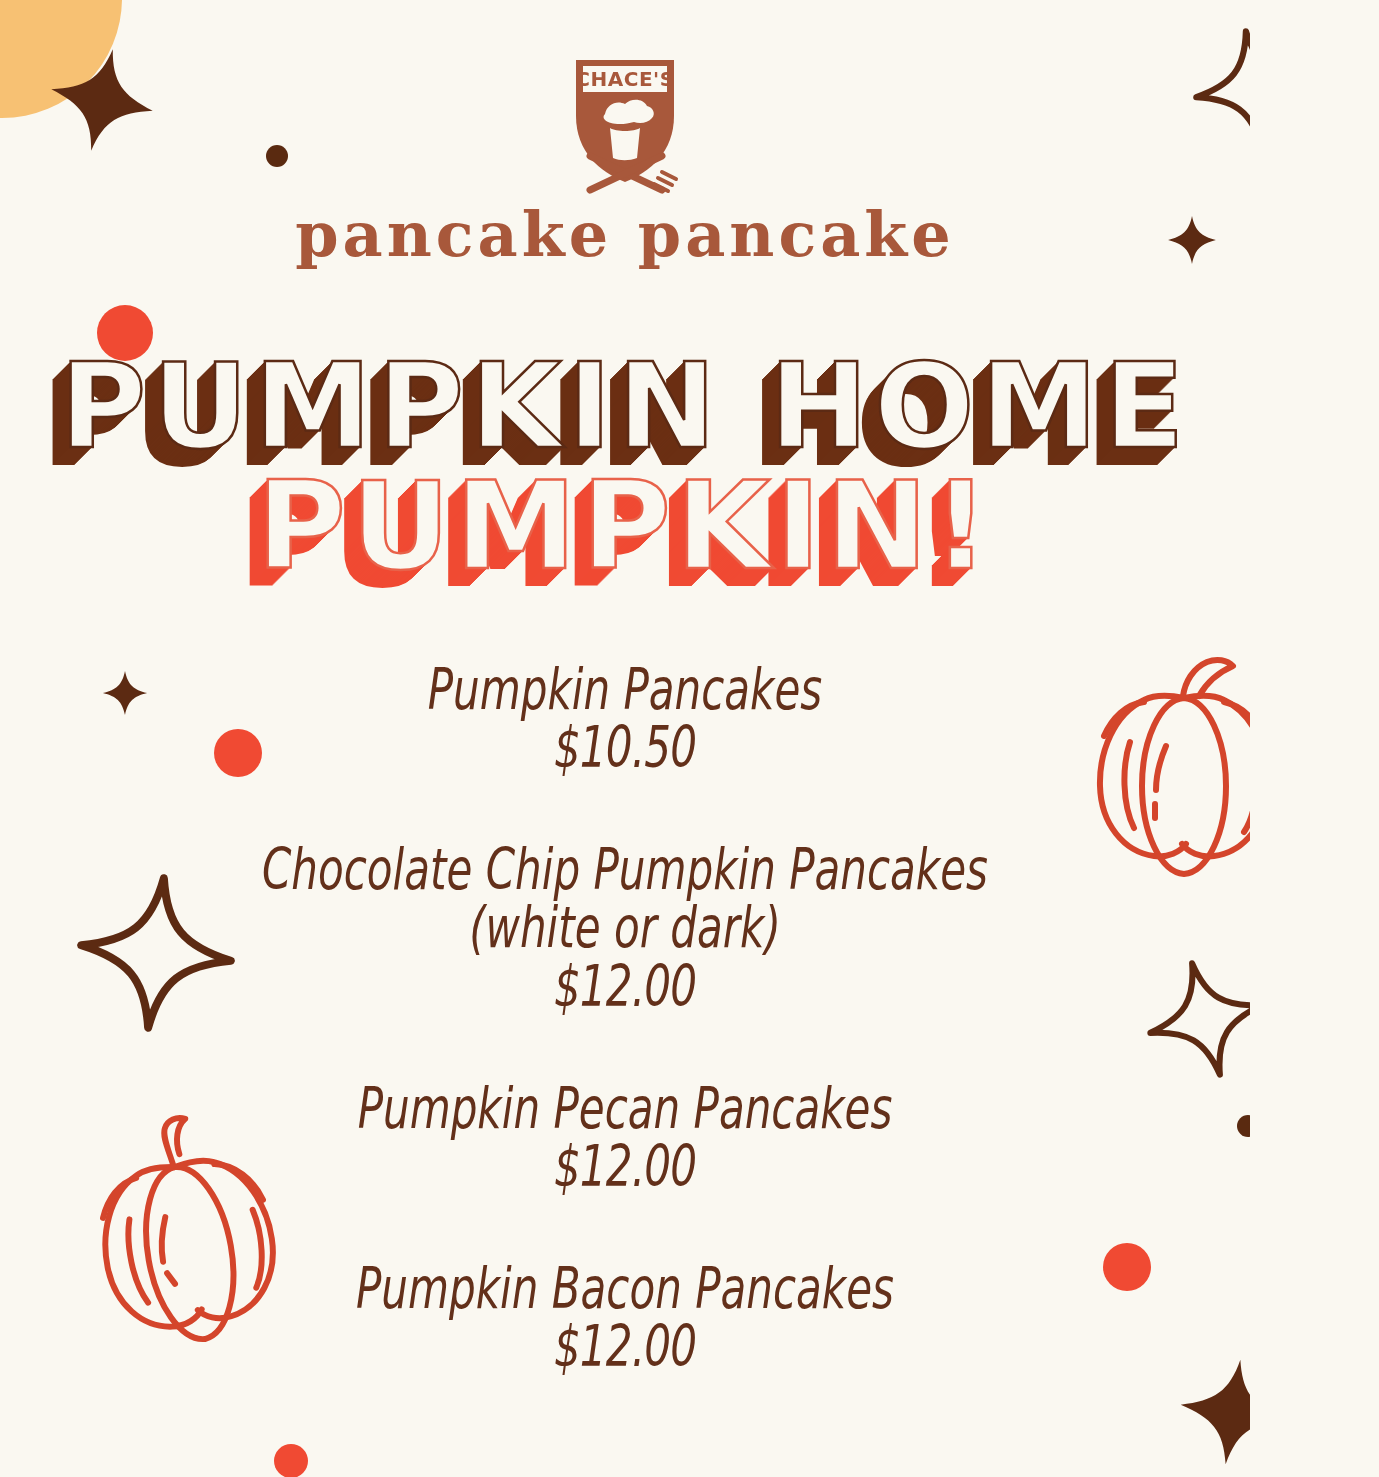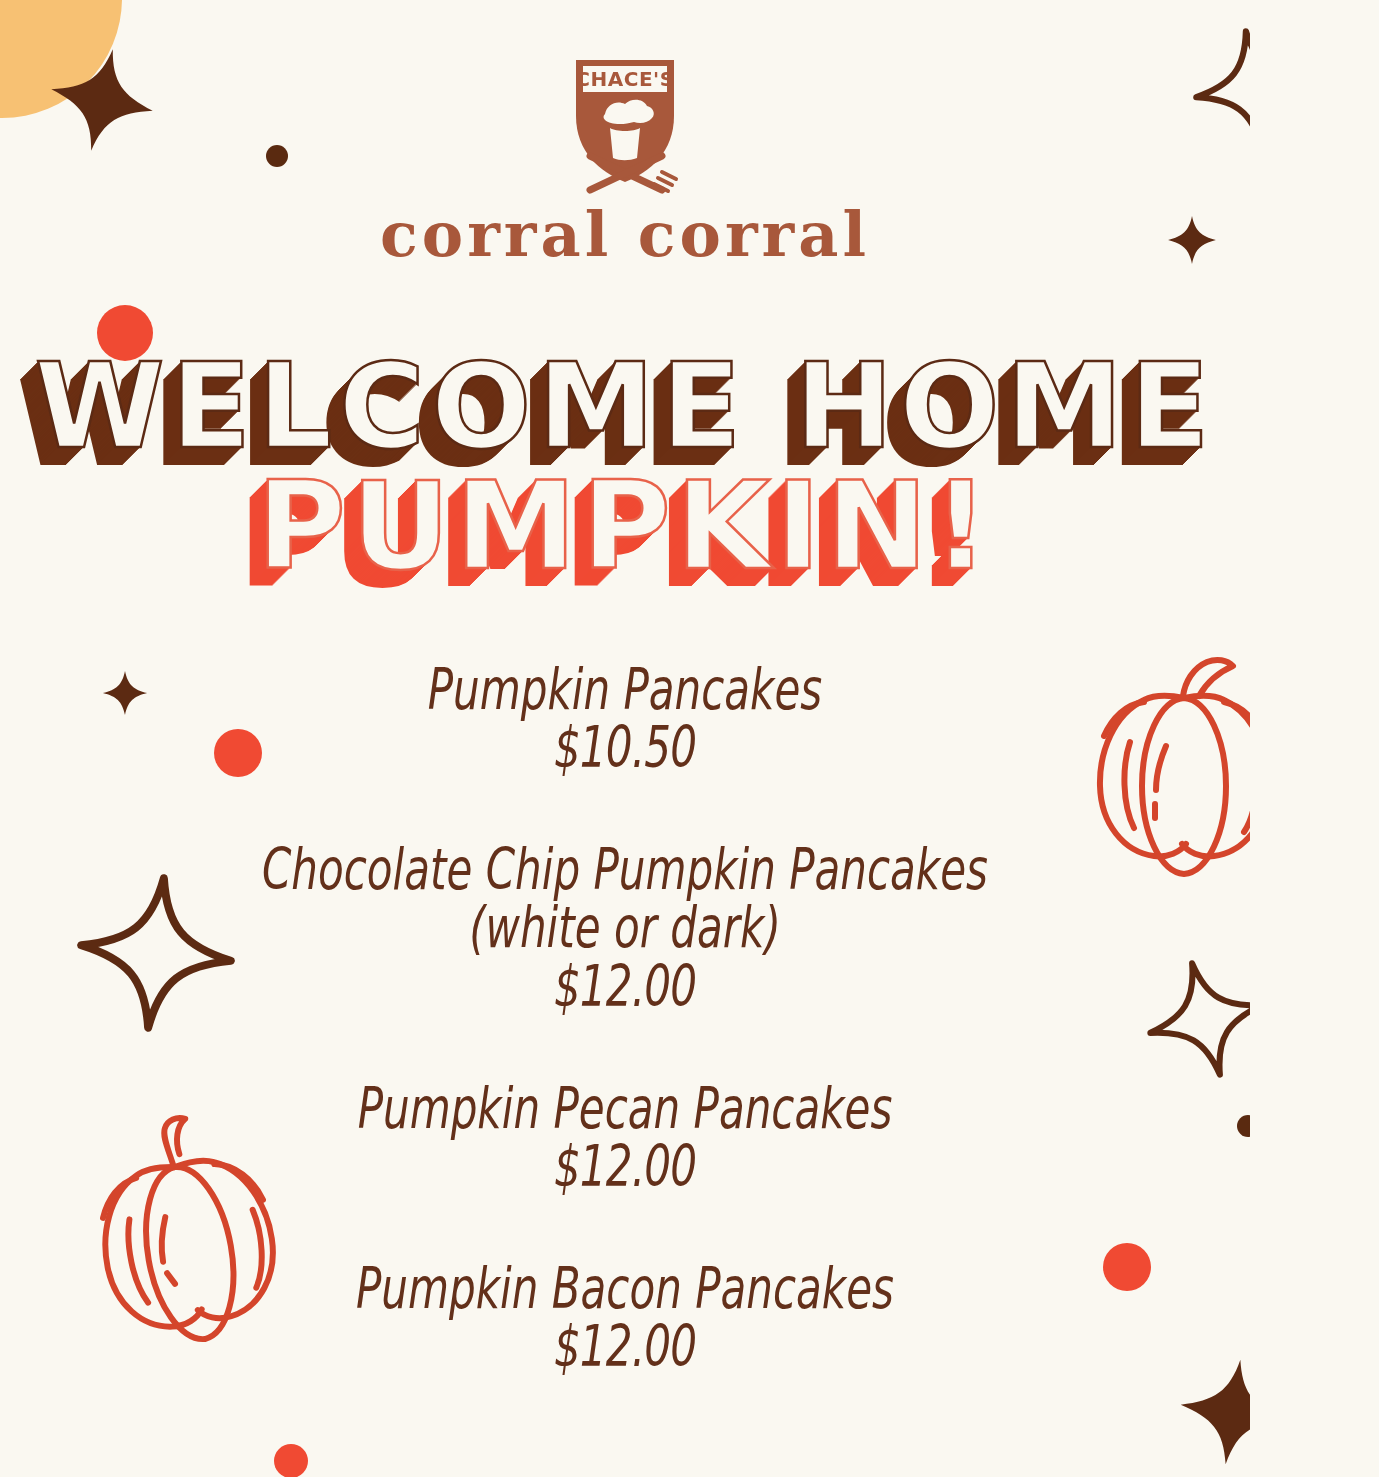--- a/index.html
+++ b/index.html
@@ -249,25 +249,25 @@
 
         <g stroke="#A8583B" stroke-width="7" stroke-linecap="round" fill="none">
           <path d="M40 112 L112 146"></path>
           <path d="M112 112 L40 146"></path>
         </g>
         <g fill="#A8583B">
           <path d="M104 140 l14 7 M108 134 l14 7 M112 128 l14 7" stroke="#A8583B" stroke-width="4" stroke-linecap="round"></path>
         </g>
       </svg>
     </div>
-    <div class="wordmark">corral corral</div>
+    <div class="wordmark">pancake pancake</div>
   </div>
 
   <div class="headline">
-    <div class="hl-line hl-welcome">WELCOME HOME</div>
+    <div class="hl-line hl-welcome">PUMPKIN HOME</div>
     <div class="hl-line hl-pumpkin">PUMPKIN!</div>
   </div>
 
   <div class="menu">
 
     <div class="menu-item">
       <div class="item-name">Pumpkin Pancakes</div>
       <div class="item-price">$10.50</div>
     </div>
 

